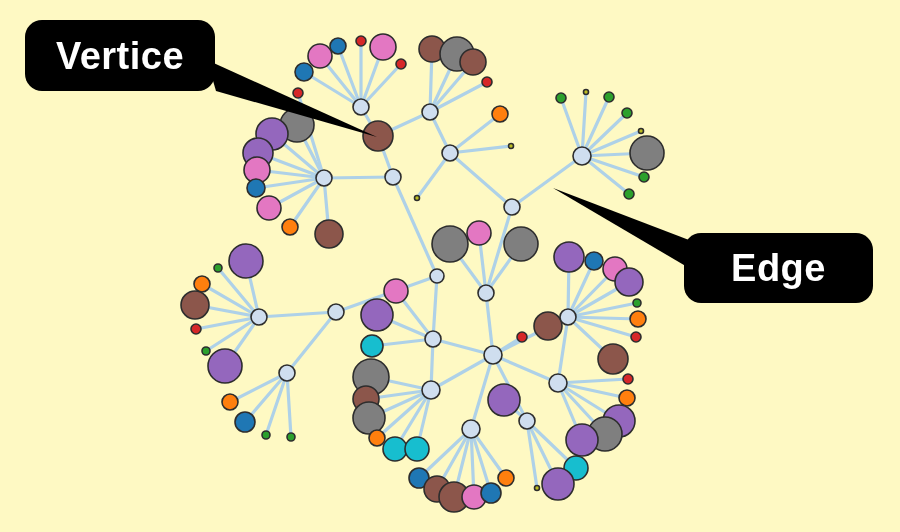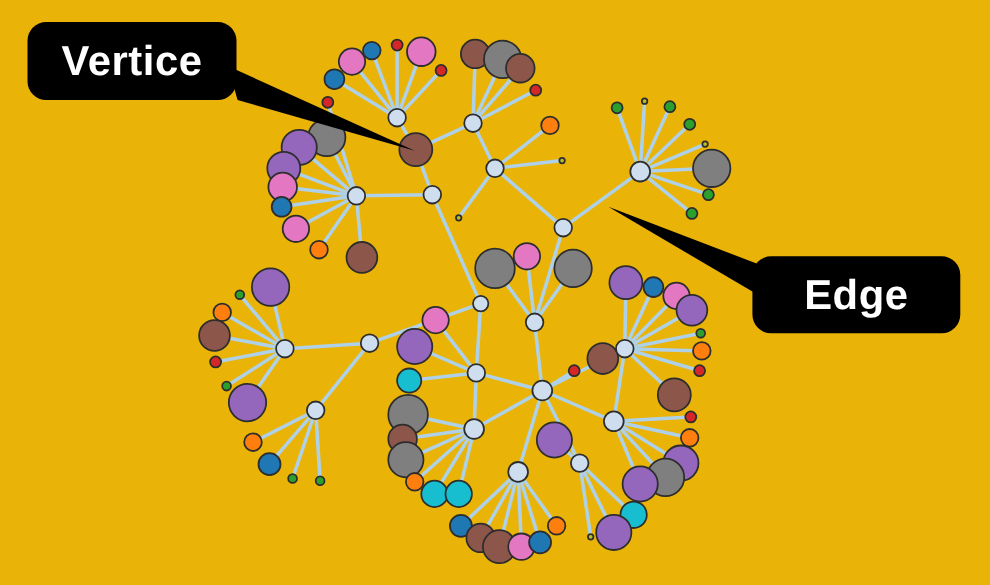--- a/index.html
+++ b/index.html
@@ -5,21 +5,21 @@
   html, body {
     margin: 0;
     padding: 0;
     background: #ffffff;
     font-family: "Liberation Sans", sans-serif;
   }
   .stage {
     position: relative;
     width: 900px;
     height: 532px;
-    background: #eab308;
+    background: #fef9c3;
     overflow: hidden;
   }
   svg { display: block; }
   .callout-text {
     fill: #ffffff;
     font-family: "Liberation Sans", "DejaVu Sans", sans-serif;
     font-size: 38px;
     font-weight: 600;
     letter-spacing: 0.5px;
   }

